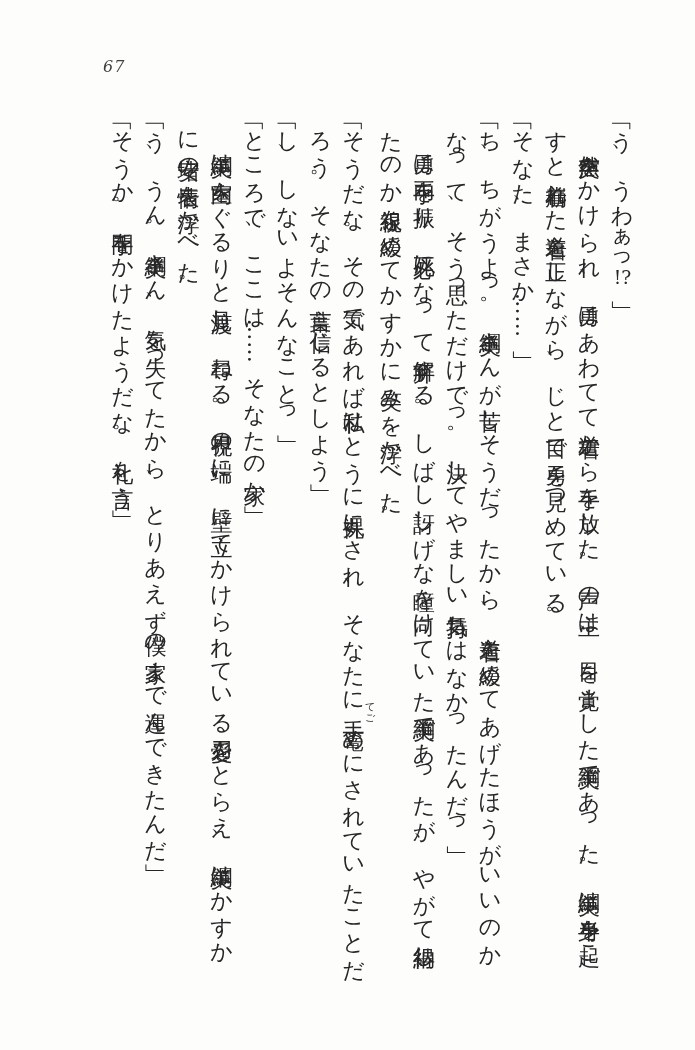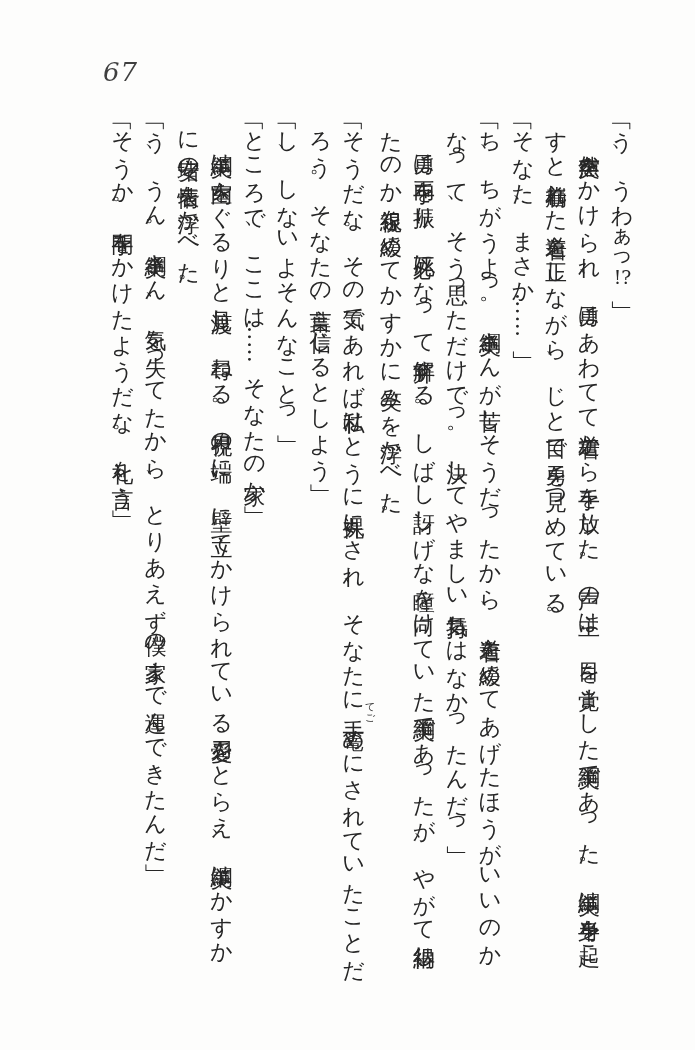--- a/index.html
+++ b/index.html
@@ -12,21 +12,21 @@
     font-family: "DejaVu Serif", "Liberation Serif", serif;
   }
   .page {
     position: relative;
     width: 695px; height: 1050px;
     background: #fdfdfc;
   }
   .page-number {
     position: absolute;
     top: 57px; left: 103px;
-    font-size: 26px;
+    font-size: 16px;
     font-style: italic;
     color: #3f3f3f;
     letter-spacing: 1px;
   }
   .text-block {
     position: absolute;
     top: 116px; right: 56px;
     height: 856px;
     writing-mode: vertical-rl;
     -webkit-writing-mode: vertical-rl;

